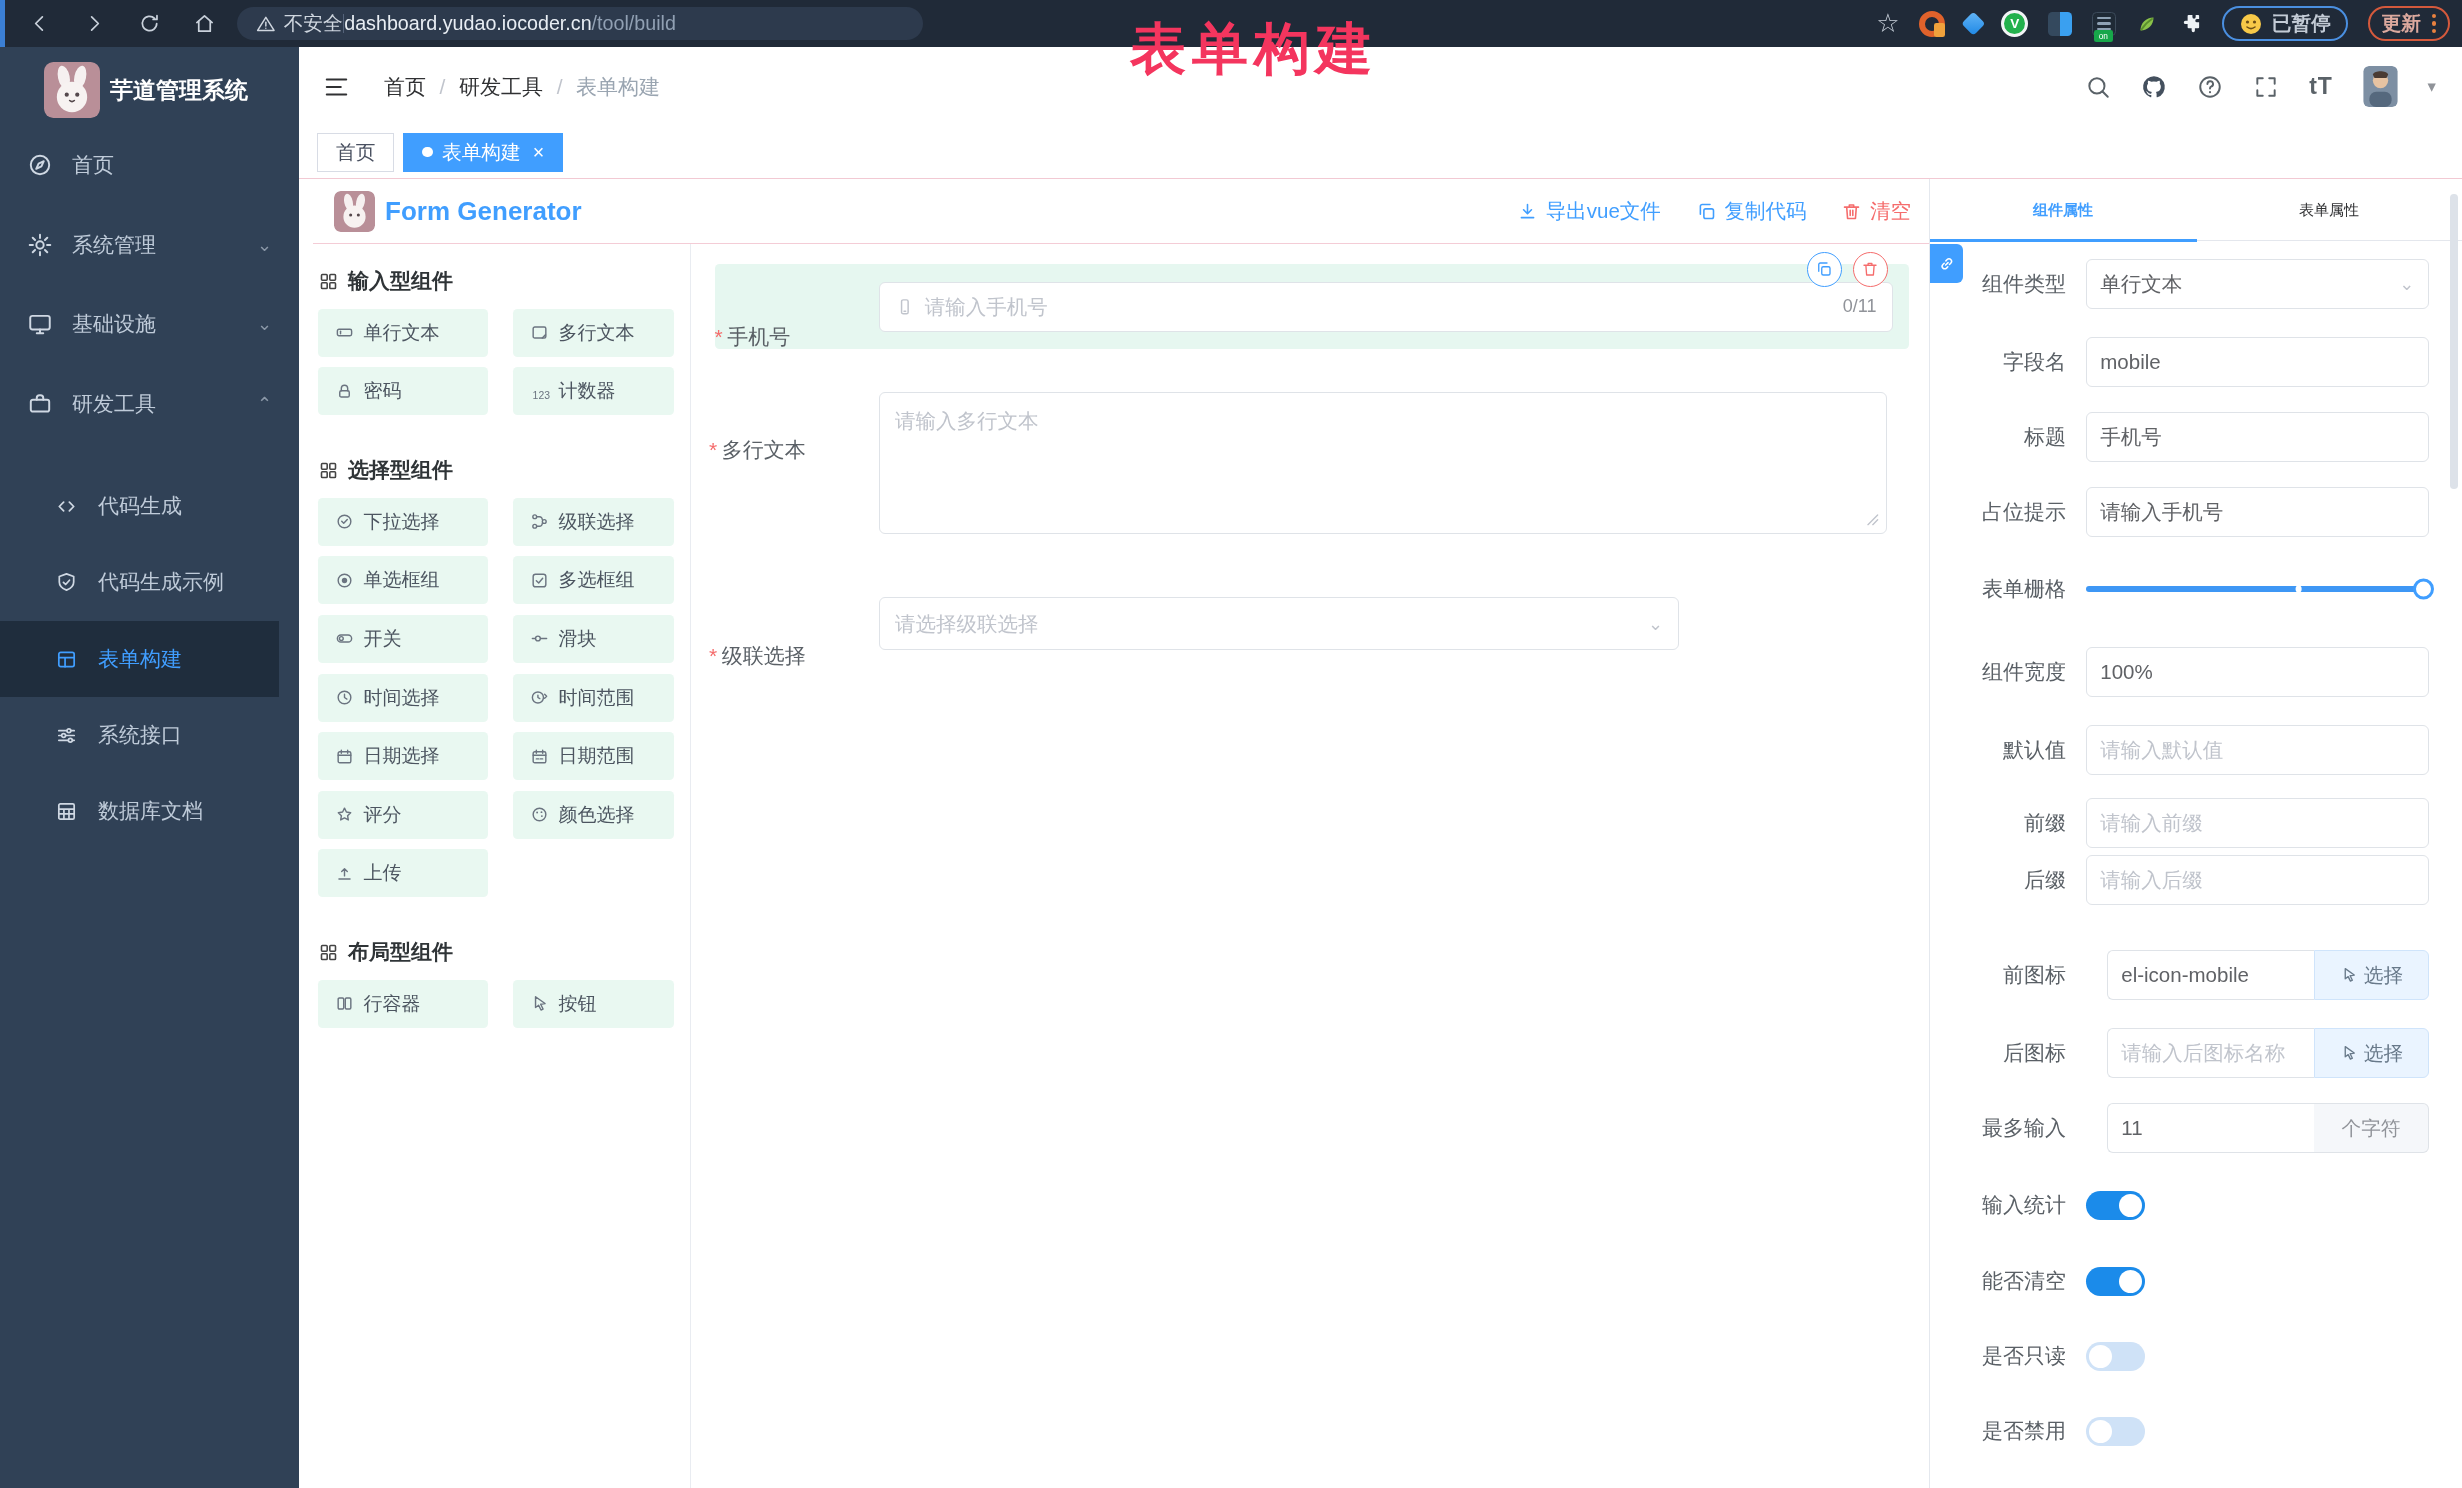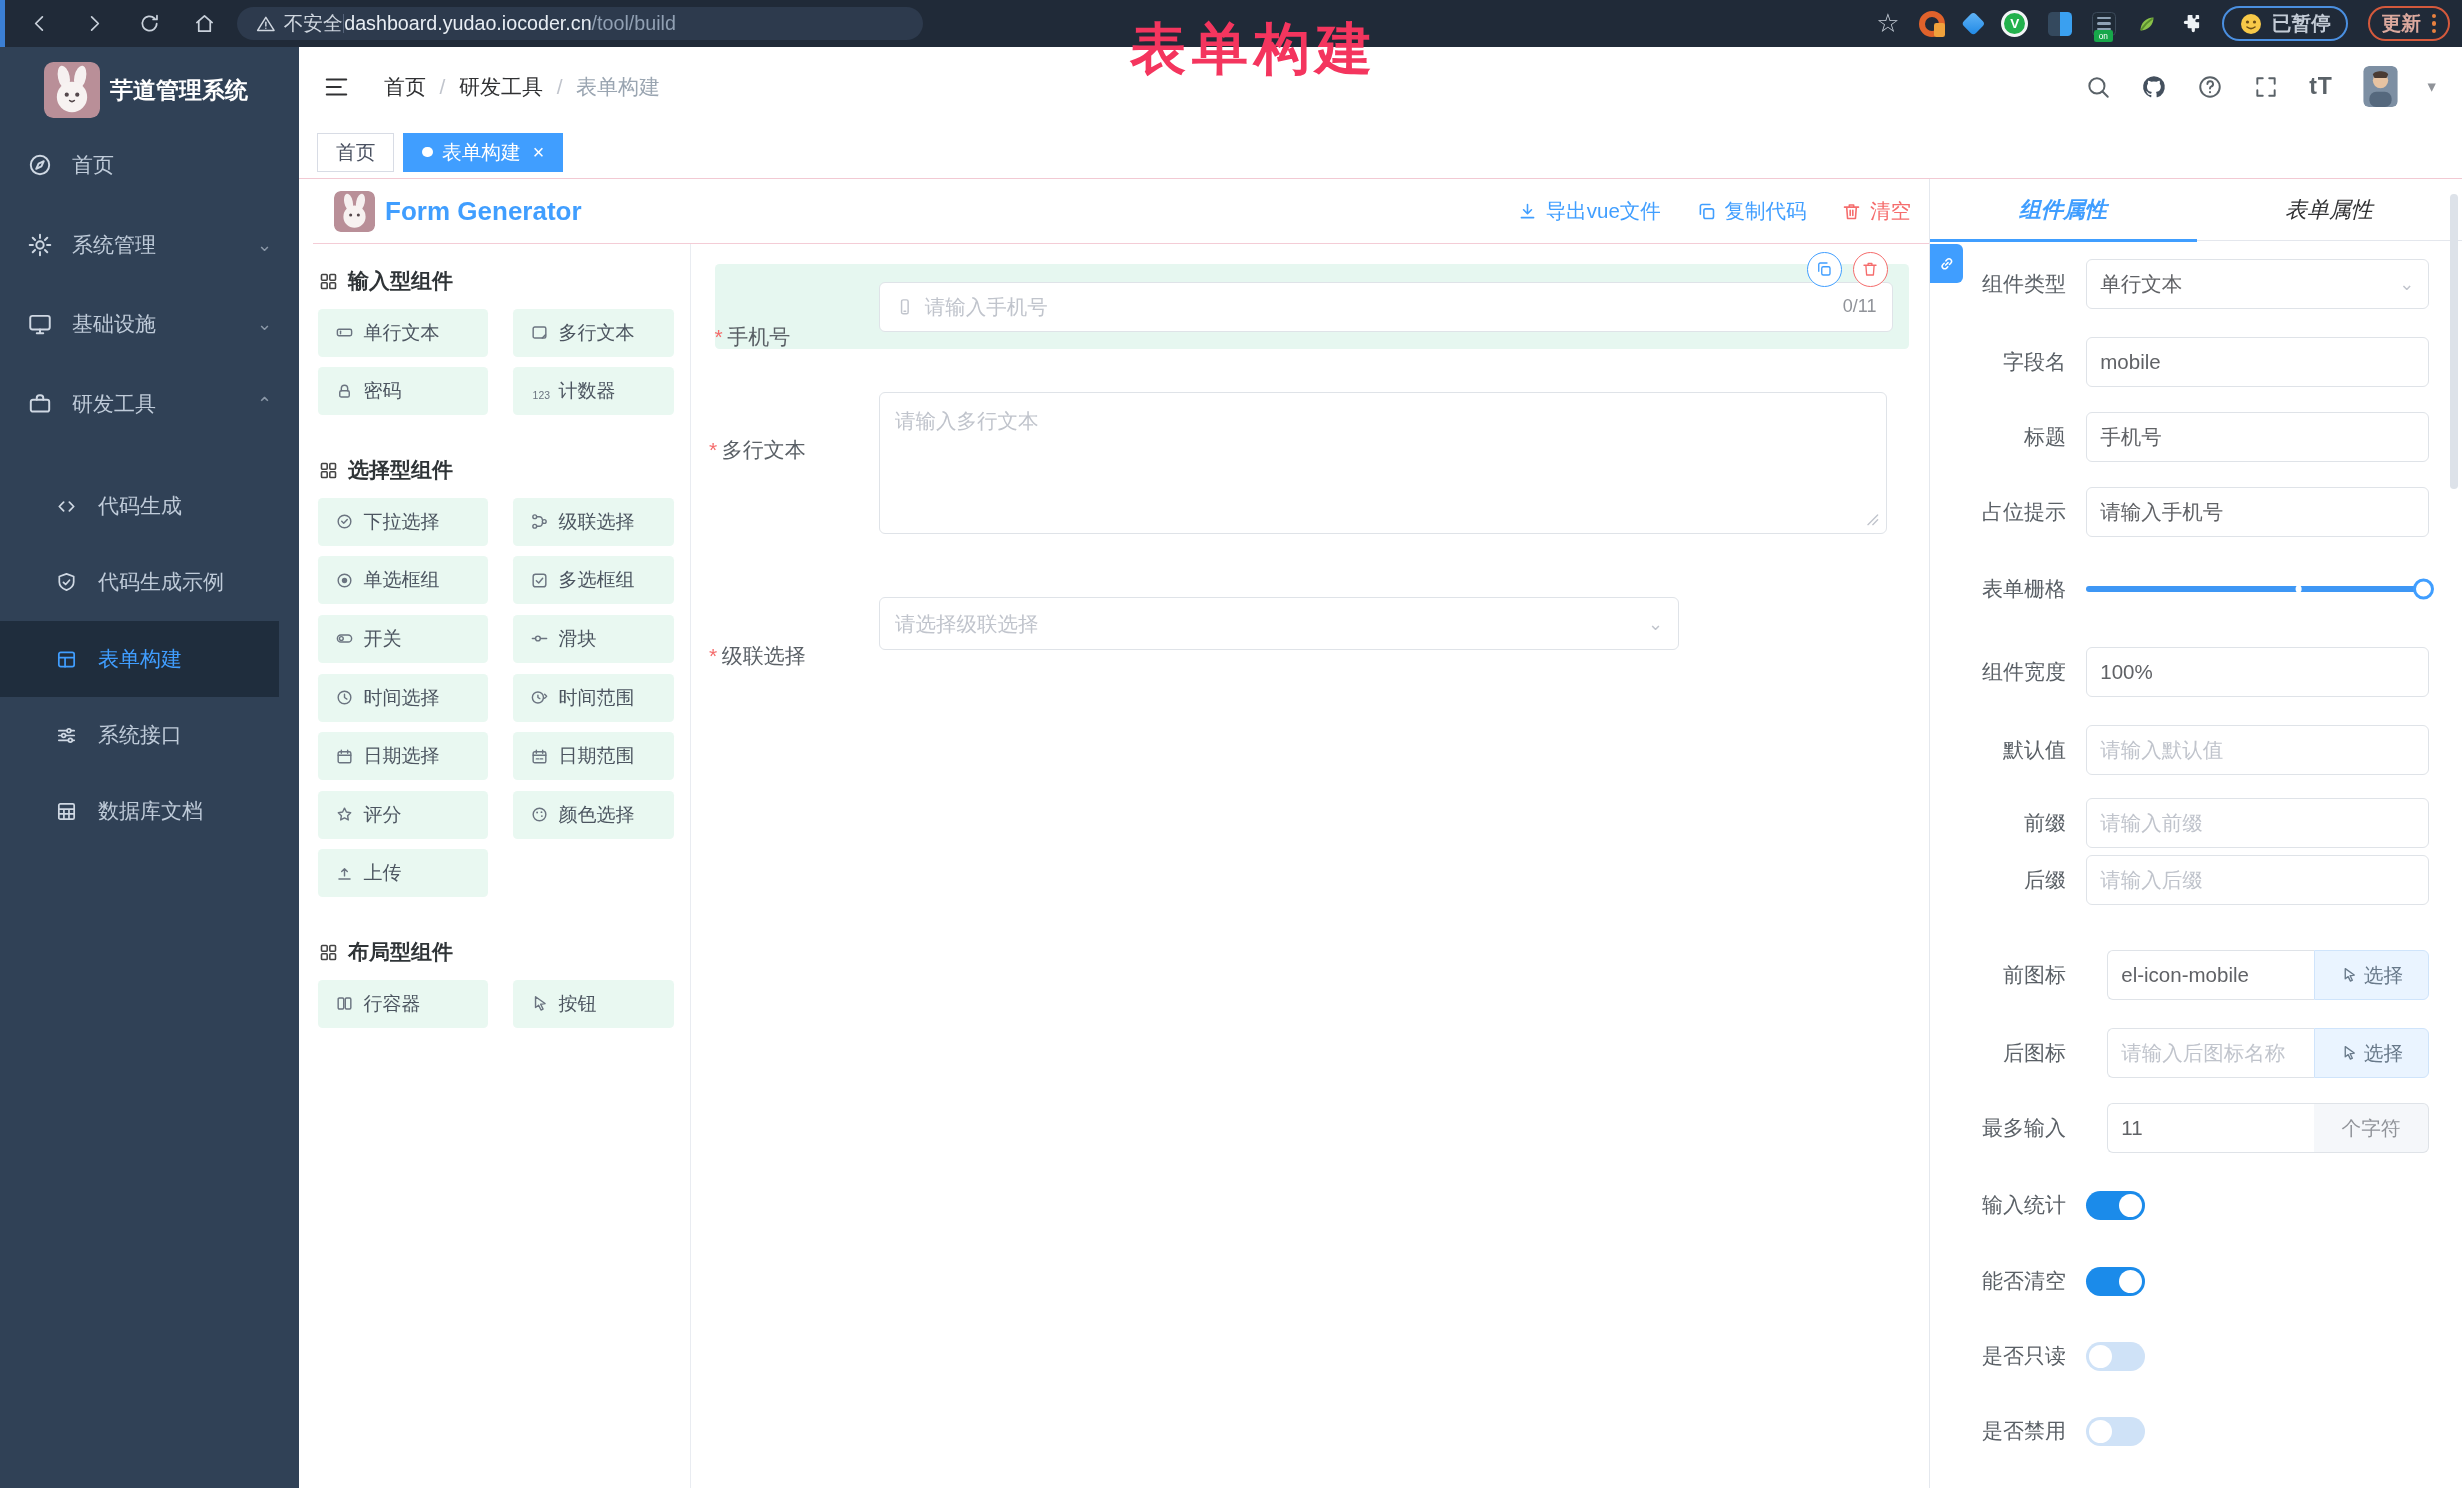--- a/index.html
+++ b/index.html
@@ -104,21 +104,21 @@
   .cbtn.del { border:1.5px solid #f56c6c; color:#f56c6c; }
   .cbtn .i { width:18px; height:18px; }
   .txtarea { position:absolute; left:188px; top:148px; width:1008px; height:142px; border:1.5px solid #dfe3e8; border-radius:6px; padding:13.6px 15px; font-size:20.5px; }
   .resize { position:absolute; right:6px; bottom:6px; width:13.6px; height:13.6px; color:#c0c4cc; }
   .chevdown { margin-left:auto; color:#c0c4cc; font-size:18px; }
   .counter { margin-left:auto; color:#909399; font-size:18px; }
 
   
   .props { left:1929px; top:179px; width:533px; height:1309px; background:#fff; border-left:1.5px solid #e4e8ee; }
   .ptabs { position:absolute; left:0; top:0; width:100%; height:62px; border-bottom:1.5px solid #e4e7ed; display:flex; }
-  .ptab { flex:1; text-align:center; line-height:61px; font-size:22px; color:#303133; cursor:pointer;font-style:italic; }
+  .ptab { flex:1; text-align:center; line-height:61px; font-size:15px; color:#303133; cursor:pointer; }
   .ptab.active { color:#409eff; font-weight:600; }
   .ptabs .bar { position:absolute; left:0; bottom:-1.5px; width:267px; height:3px; background:#409eff; }
   .linkhandle { position:absolute; left:0; top:65px; width:33px; height:39px; background:#409eff; border-radius:0 6px 6px 0; color:#fff; display:flex; align-items:center; justify-content:center; z-index:3; }
   .linkhandle .i { width:19.7px; height:19.7px; }
   .prow { position:absolute; left:0; width:499px; height:50px; display:flex; align-items:center; }
   .prow .plabel { width:136px; text-align:right; font-size:21px; color:#5a6066; flex:none; }
   .pctl { margin-left:19.7px; flex:1; height:50px; border:1.5px solid #dfe3e8; border-radius:6px; display:flex; align-items:center; padding:0 13.6px; font-size:20.5px; background:#fff; }
   .pgroup { margin-left:19.7px; flex:1; height:50px; display:flex;padding-left:21px; }
   .pgroup .gin { flex:1; border:1.5px solid #dfe3e8; border-right:none; border-radius:6px 0 0 6px; display:flex; align-items:center; padding:0 13.6px; font-size:20.5px; }
   .pgroup .gbtn { width:115px; border:1.5px solid #cfe4fb; background:#eaf4ff; border-radius:0 6px 6px 0; display:flex; align-items:center; justify-content:center; gap:6px; font-size:19.7px; color:#68798a; cursor:pointer; }

